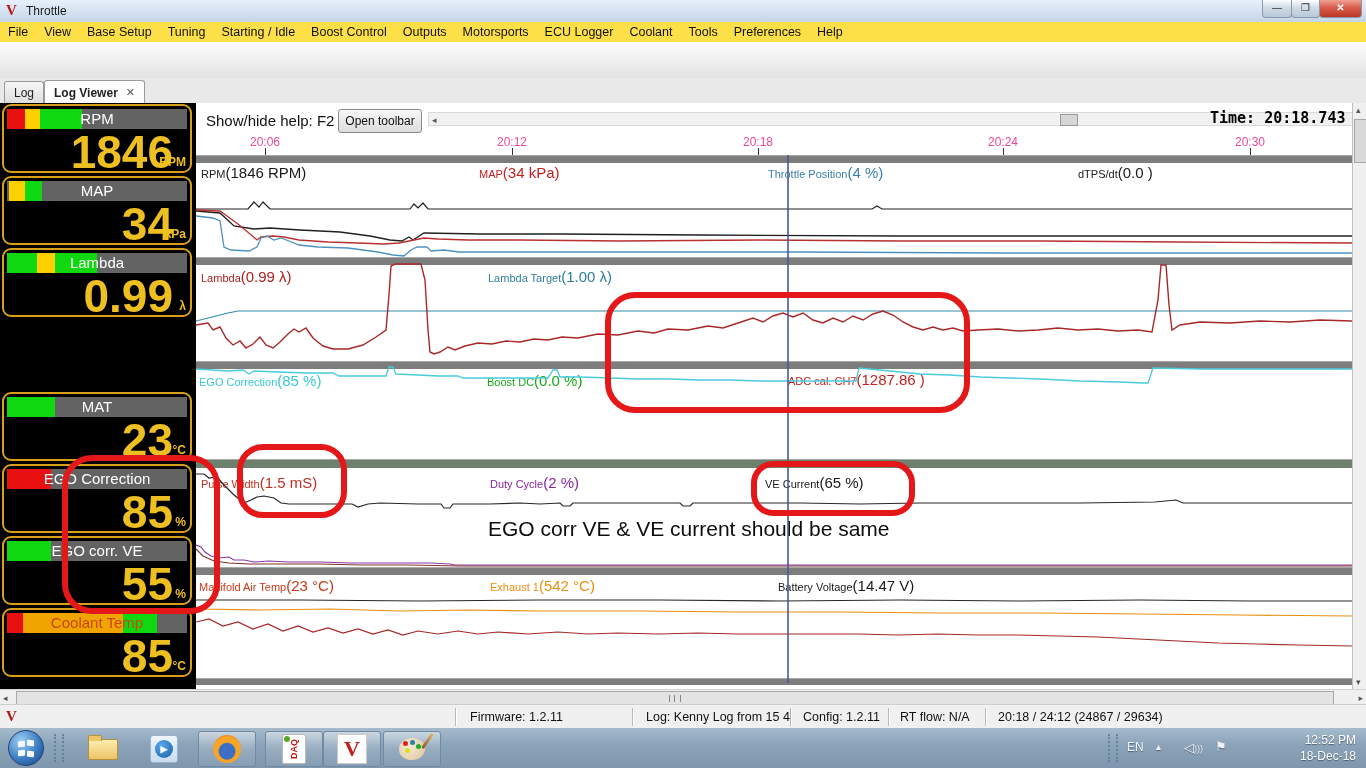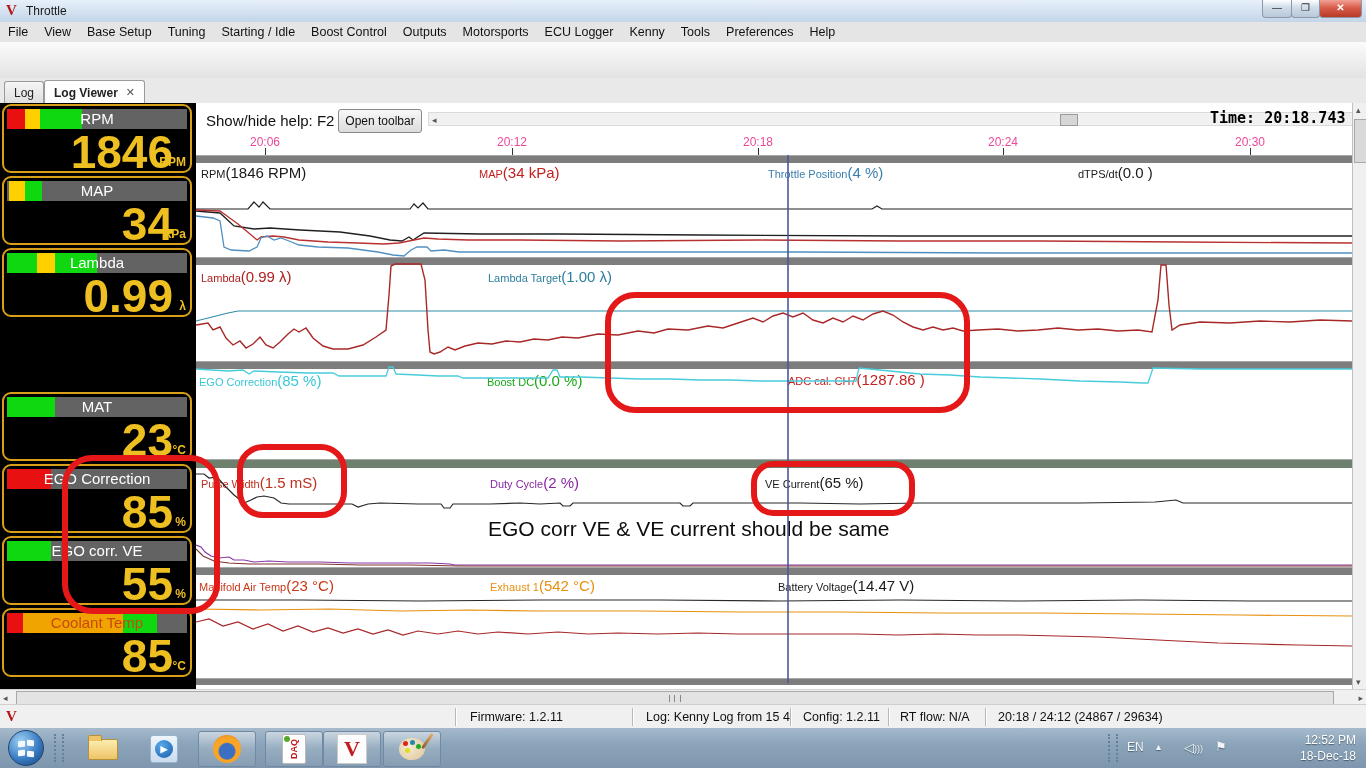--- a/index.html
+++ b/index.html
@@ -7,21 +7,21 @@
     font-family:"Liberation Sans",sans-serif;background:#fff;-webkit-font-smoothing:antialiased;}
   .abs{position:absolute;}
   
   #titlebar{left:0;top:0;width:1366px;height:22px;background:linear-gradient(#e7f0fa,#c3d5e8);border-bottom:1px solid #9fb4c8;}
   #titlebar .vlogo{position:absolute;left:6px;top:2px;font-family:"Liberation Serif",serif;font-weight:bold;color:#b61818;font-size:15px;}
   #titlebar .wtitle{position:absolute;left:26px;top:4px;font-size:12px;color:#1a1a1a;}
   .winbtn{position:absolute;top:0;height:17px;border:1px solid #8a98a8;border-top:none;border-radius:0 0 4px 4px;
     background:linear-gradient(#fdfeff,#cfdbe8 45%,#b9c9da);text-align:center;line-height:15px;font-size:10px;color:#333;}
   .winbtn.close{background:linear-gradient(#f0a296,#d95d4b 45%,#b83925);color:#fff;}
   
-  #menubar{left:0;top:22px;width:1366px;height:20px;background:#e5e5e5;border-bottom:1px solid #d8d8d8;display:flex;align-items:center;}
+  #menubar{left:0;top:22px;width:1366px;height:20px;background:#fde047;border-bottom:1px solid #d8d8d8;display:flex;align-items:center;}
   #menubar span{padding:0 8px;font-size:12.5px;color:#111;}
   
   #toolbar{left:0;top:42px;width:1366px;height:36px;background:linear-gradient(#fbfbfb,#e3e3e3);border-bottom:1px solid #c9c9c9;}
   .grip{position:absolute;top:48px;width:5px;height:24px;border-left:2px dotted #a8a8a8;}
   .ibtn{position:absolute;top:46px;width:27px;height:27px;border-radius:4px;display:flex;align-items:center;justify-content:center;
     background:linear-gradient(#f4f4f4,#d9d9d9);border:1px solid #bdbdbd;box-sizing:border-box;}
   .badge{width:25px;height:23px;border-radius:7px;background:radial-gradient(circle at 35% 30%,#4a4a4a,#131313);color:#fff;
     font-size:7px;font-weight:bold;line-height:7px;display:flex;align-items:center;justify-content:center;text-align:center;white-space:normal;}
   .ibtn.green{background:radial-gradient(circle at 50% 40%,#7cf06a,#25c515);}
   .badge.blue{background:#1742b8;font-style:italic;}
@@ -115,21 +115,21 @@
   <div class="abs" id="menubar">
     <span>File</span>
     <span>View</span>
     <span>Base Setup</span>
     <span>Tuning</span>
     <span>Starting / Idle</span>
     <span>Boost Control</span>
     <span>Outputs</span>
     <span>Motorsports</span>
     <span>ECU Logger</span>
-    <span>Kenny</span>
+    <span>Coolant</span>
     <span>Tools</span>
     <span>Preferences</span>
     <span>Help</span>
   </div>
 
   <div class="abs" id="toolbar">
     <div class="grip" style="left:4px"></div>
     <div class="ibtn" style="left:12px">
         <span style="color:#1a8a1a;font-weight:bold;font-size:16px">⟳</span>
       </div>

